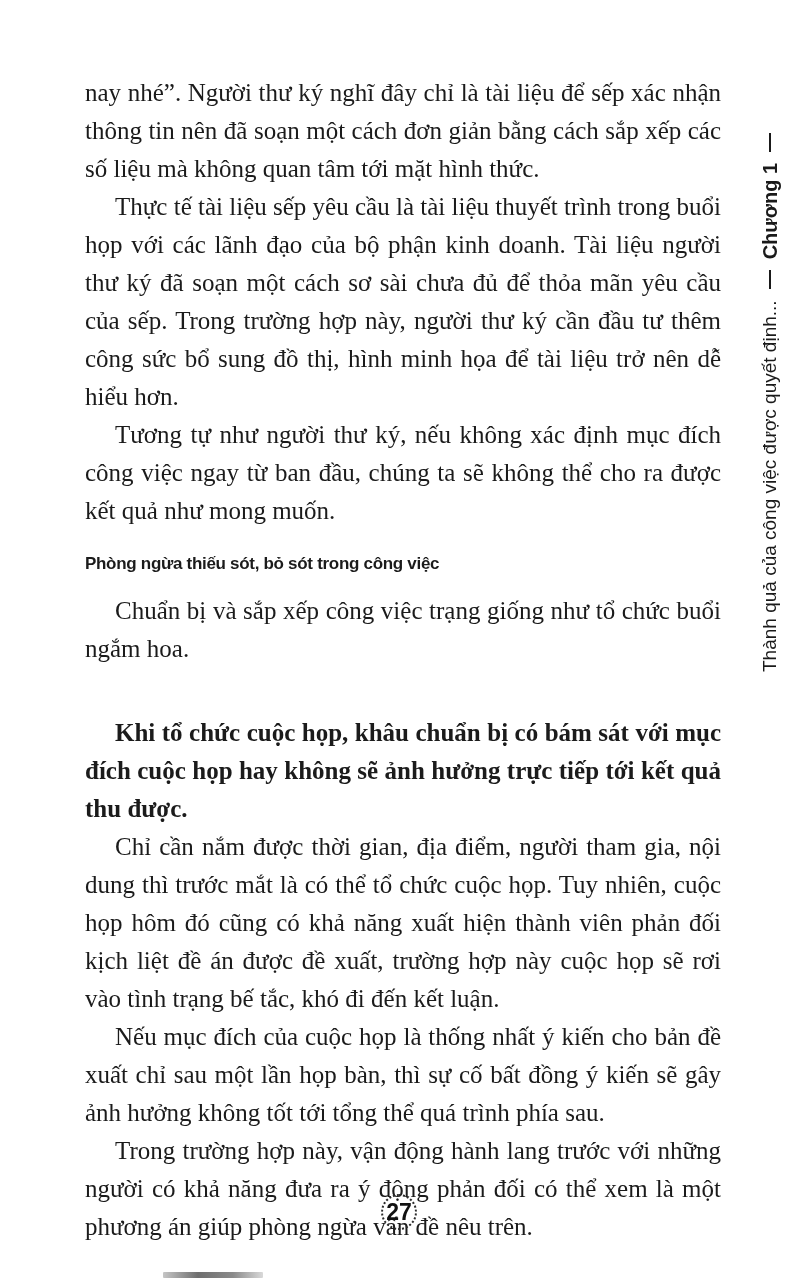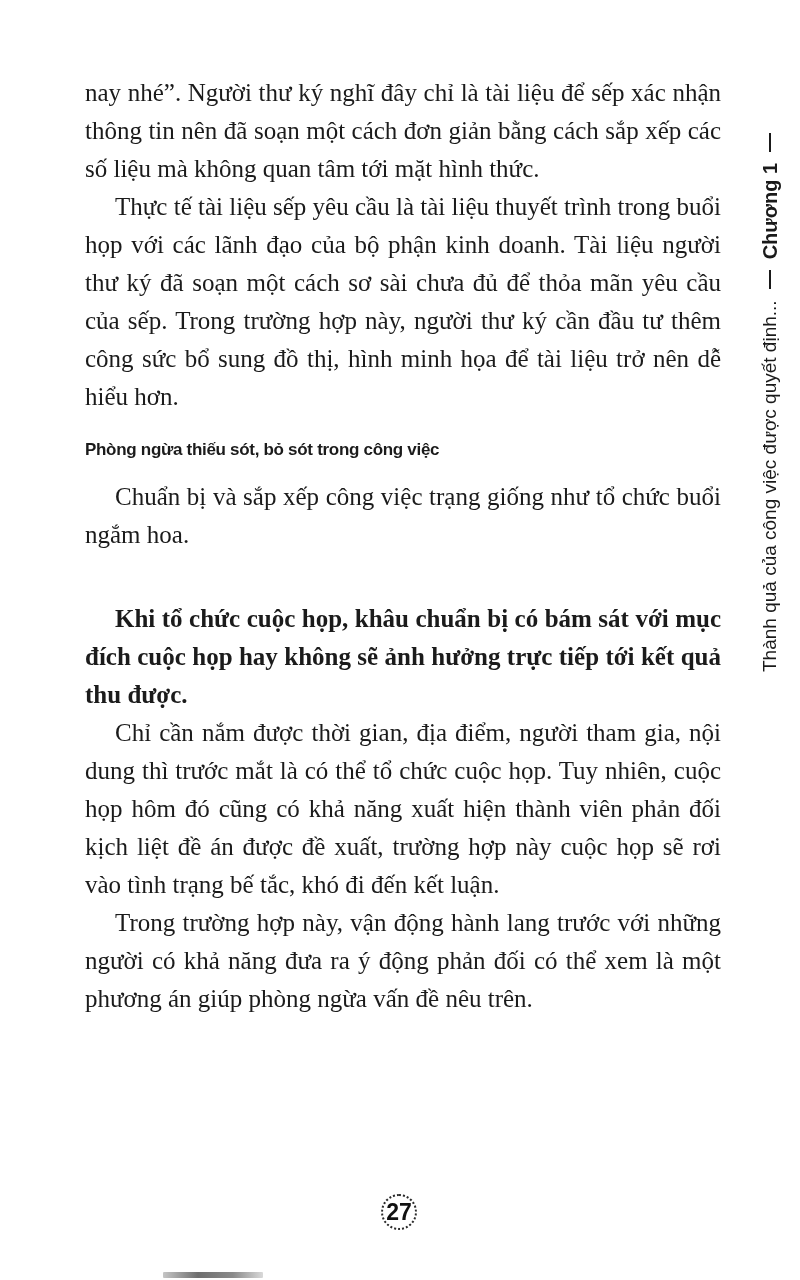--- a/index.html
+++ b/index.html
@@ -83,24 +83,26 @@
   }
 </style>
 </head>
 <body>
 
 <div class="page">
 
   <div class="text-column">
       <p class="para no-indent">nay nhé”. Người thư ký nghĩ đây chỉ là tài liệu để sếp xác nhận thông tin nên đã soạn một cách đơn giản bằng cách sắp xếp các số liệu mà không quan tâm tới mặt hình thức.</p>
       <p class="para">Thực tế tài liệu sếp yêu cầu là tài liệu thuyết trình trong buổi họp với các lãnh đạo của bộ phận kinh doanh. Tài liệu người thư ký đã soạn một cách sơ sài chưa đủ để thỏa mãn yêu cầu của sếp. Trong trường hợp này, người thư ký cần đầu tư thêm công sức bổ sung đồ thị, hình minh họa để tài liệu trở nên dễ hiểu hơn.</p>
+      <p class="para">Tương tự như người thư ký, nếu không xác định mục đích công việc ngay từ ban đầu, chúng ta sẽ không thể cho ra được kết quả như mong muốn.</p>
       <h2 class="section-heading">Phòng ngừa thiếu sót, bỏ sót trong công việc</h2>
       <p class="para">Chuẩn bị và sắp xếp công việc trạng giống như tổ chức buổi ngắm hoa.</p>
       <p class="para para-bold">Khi tổ chức cuộc họp, khâu chuẩn bị có bám sát với mục đích cuộc họp hay không sẽ ảnh hưởng trực tiếp tới kết quả thu được.</p>
       <p class="para">Chỉ cần nắm được thời gian, địa điểm, người tham gia, nội dung thì trước mắt là có thể tổ chức cuộc họp. Tuy nhiên, cuộc họp hôm đó cũng có khả năng xuất hiện thành viên phản đối kịch liệt đề án được đề xuất, trường hợp này cuộc họp sẽ rơi vào tình trạng bế tắc, khó đi đến kết luận.</p>
+      <p class="para">Nếu mục đích của cuộc họp là thống nhất ý kiến cho bản đề xuất chỉ sau một lần họp bàn, thì sự cố bất đồng ý kiến sẽ gây ảnh hưởng không tốt tới tổng thể quá trình phía sau.</p>
       <p class="para">Trong trường hợp này, vận động hành lang trước với những người có khả năng đưa ra ý động phản đối có thể xem là một phương án giúp phòng ngừa vấn đề nêu trên.</p>
     </div>
 
   <div class="sidebar">
     <span class="sb-title">Thành quả của công việc được quyết định...</span>
     <span class="sb-rule"></span>
     <span class="sb-chapter">Chương 1</span>
     <span class="sb-rule"></span>
   </div>
 

